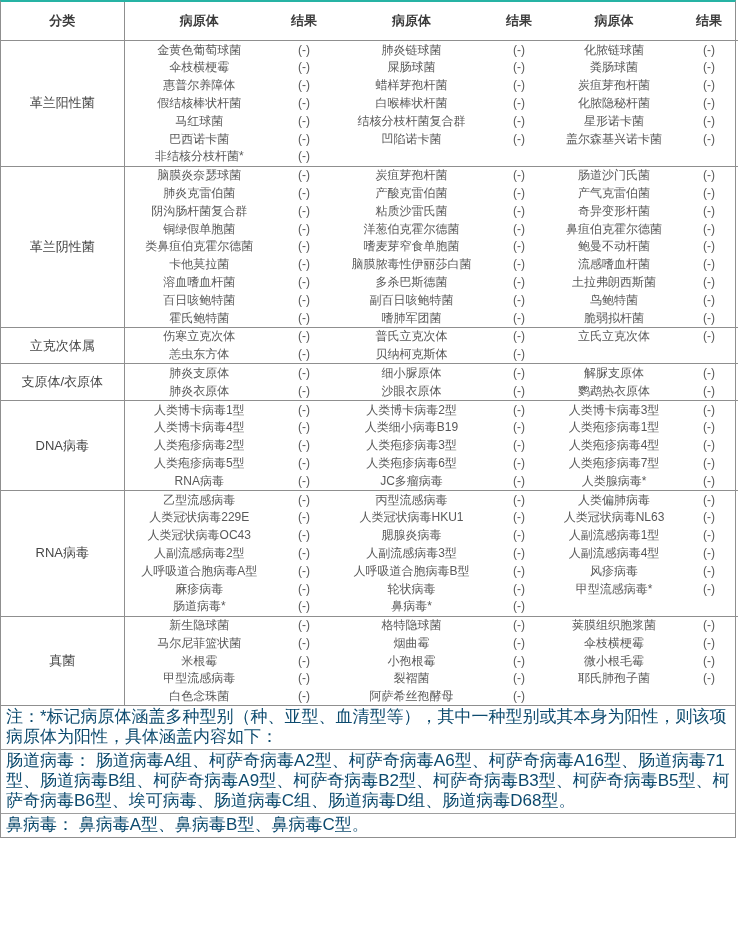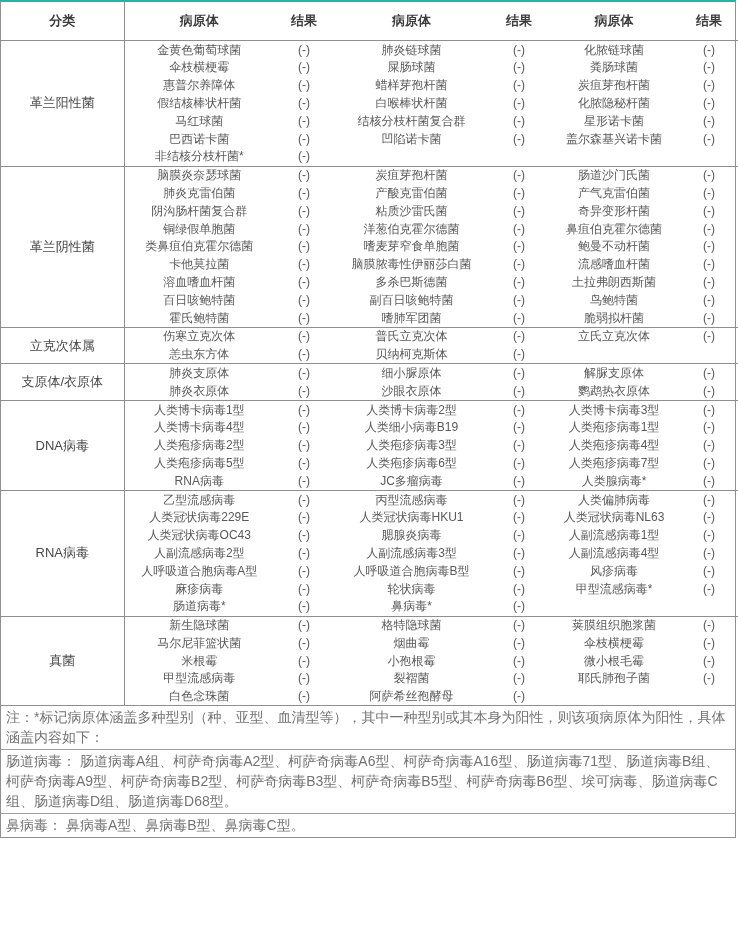--- a/index.html
+++ b/index.html
@@ -44,22 +44,22 @@
   td.cat{
     border-right:1px solid #8f8f8f;
     color:#474747;
     font-size:13px;
   }
   th.cat-h{border-right:1px solid #8f8f8f;}
   tbody.section td{border-top:1px solid #8f8f8f;}
   tbody.section tr + tr td{border-top:none;}
   .notes{border-top:1px solid #8f8f8f;}
   .note{
-    font-size:14px;
-    color:#737373;
+    font-size:17px;
+    color:#0c4a6e;
     line-height:20px;
     padding:1px 5px 2px 5px;
     text-align:left;
     border-top:1px solid #9e9e9e;
   }
   .note:first-child{border-top:none;}
 </style>
 </head>
 <body>
 

